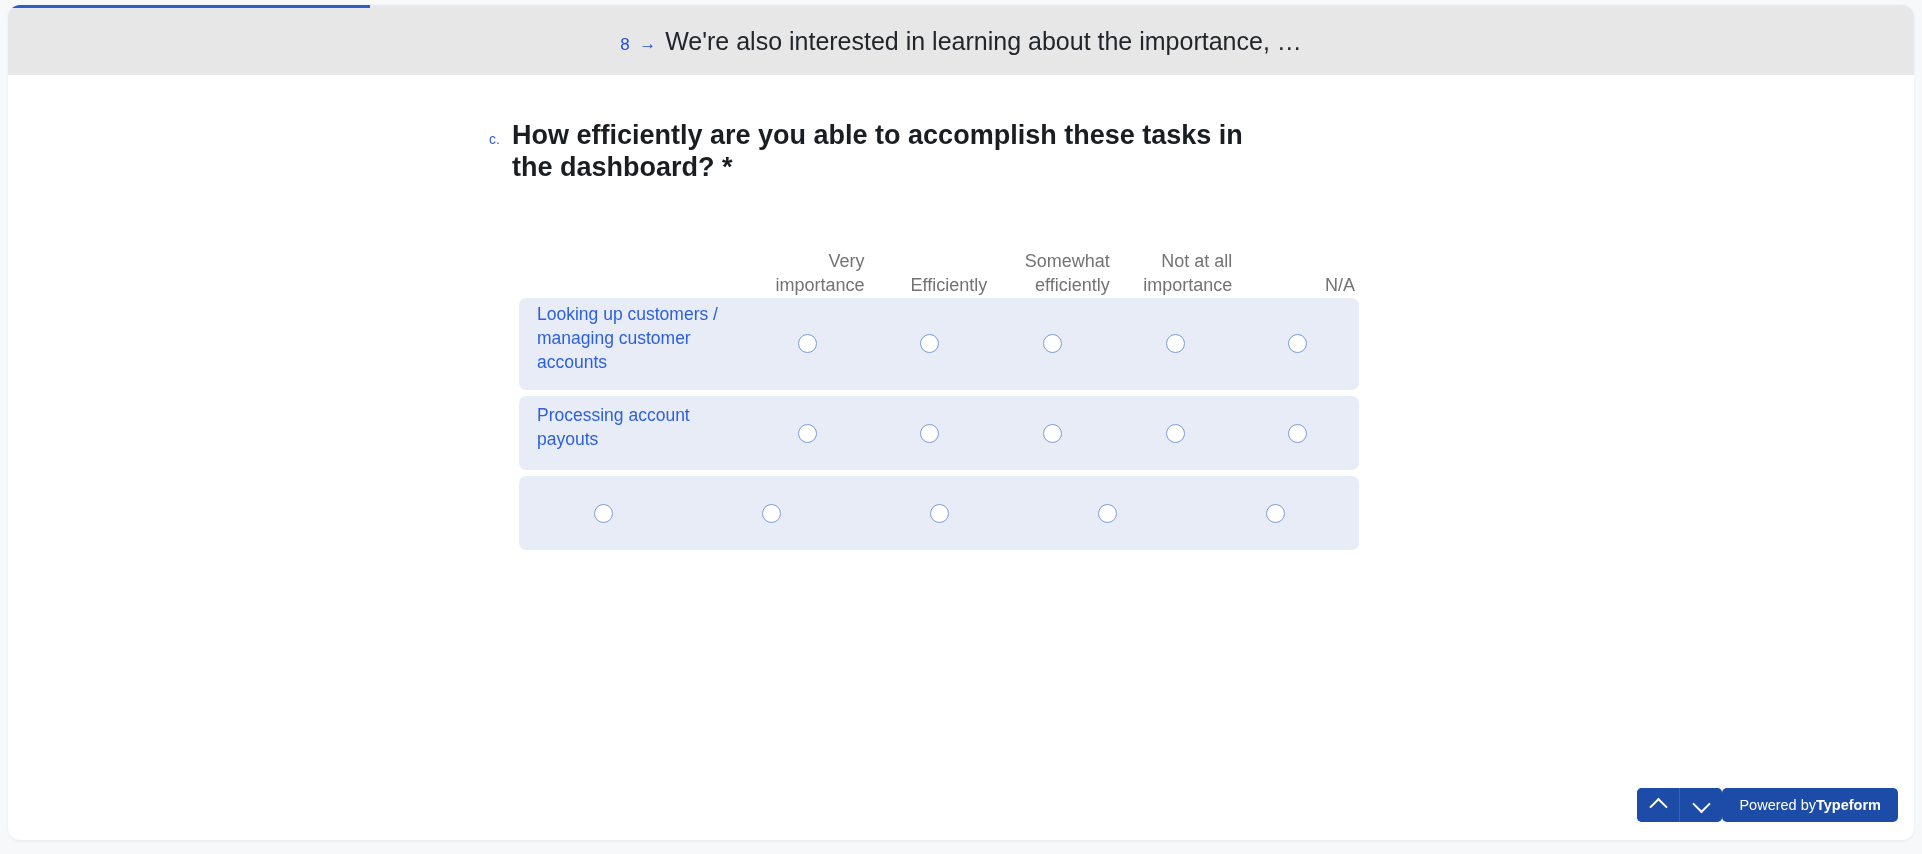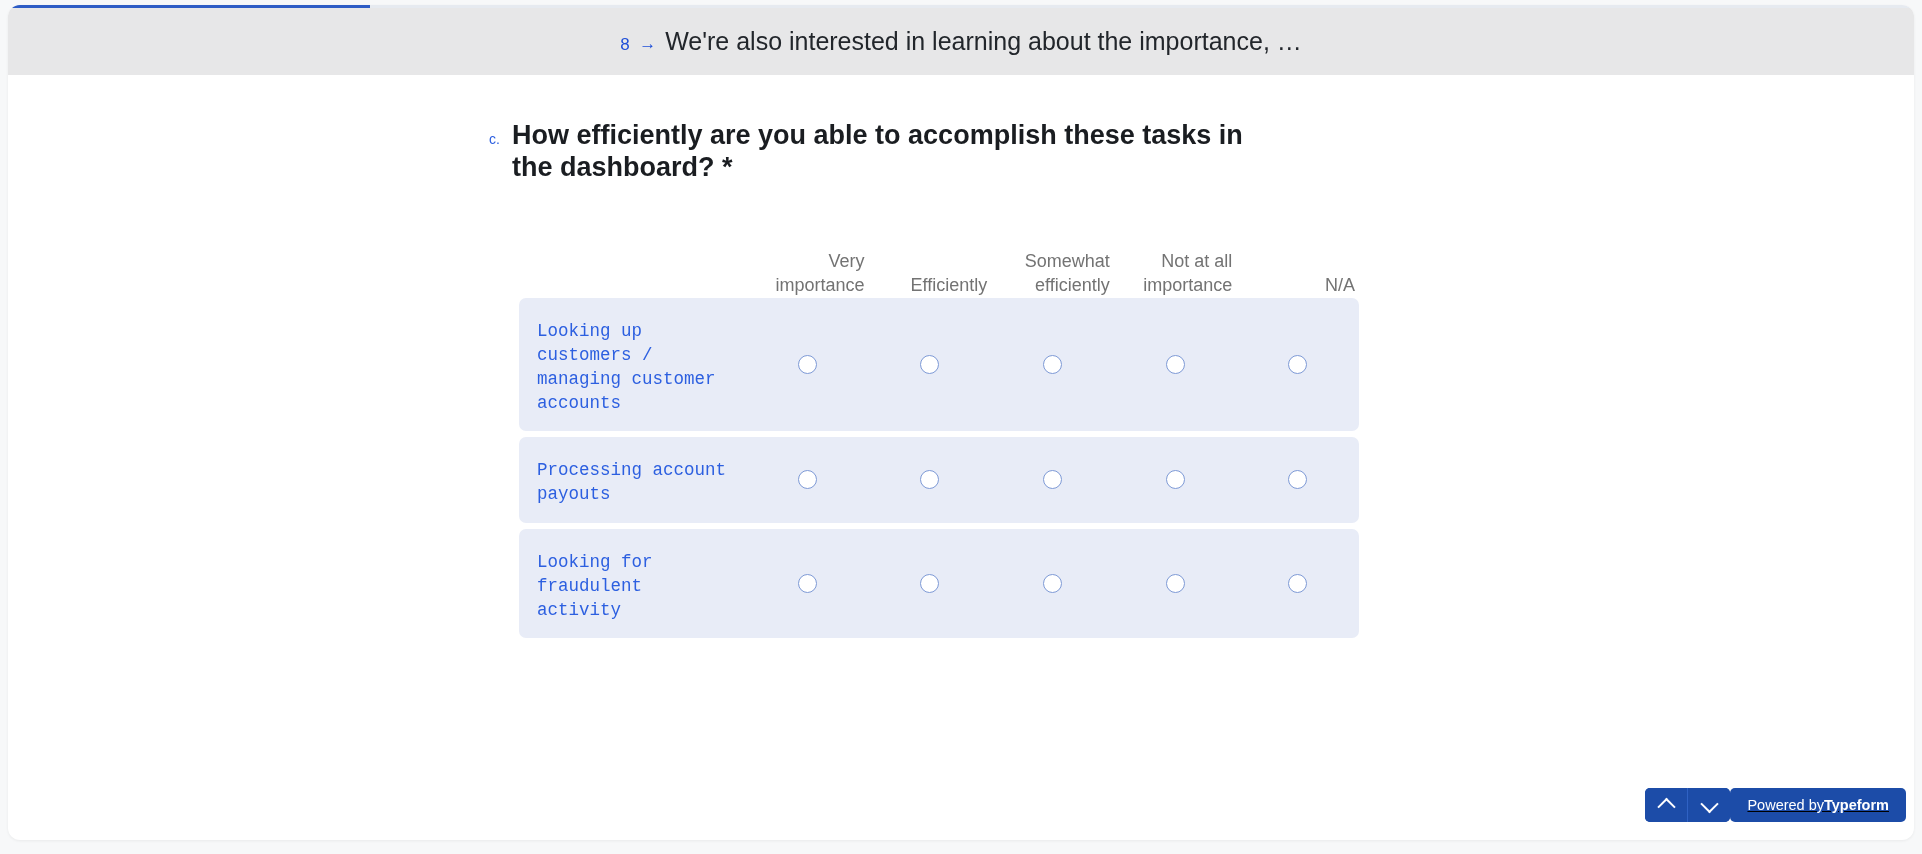--- a/index.html
+++ b/index.html
@@ -161,23 +161,22 @@
     border-radius: 7px;
     margin-bottom: 6px;
     min-height: 74px;
     box-sizing: border-box;
   }
   .row-label {
     flex: 0 0 227px;
     color: #2c5fe0;
     font-size: 17.5px;
     line-height: 1.38;
-    padding: 21px 18px 16px 18px;
-    box-sizing: border-box;
-    font-family: Liberation Mono, monospace;
+    padding: 4px 18px 16px 18px;
+    box-sizing: border-box;
   }
   .row-opt {
     flex: 1 1 0;
     display: flex;
     align-items: center;
     justify-content: center;
     align-self: stretch;
   }
   .radio {
     width: 19px;
@@ -185,26 +184,25 @@
     border-radius: 50%;
     background: #ffffff;
     border: 1.4px solid #7e9ad6;
     box-sizing: border-box;
     cursor: pointer;
   }
 
   
   .bottom-bar {
     position: absolute;
-    right: 8px;
+    right: 16px;
     bottom: 18px;
     display: flex;
     align-items: center;
     gap: 0;
-    text-decoration: underline;
   }
   .nav-group {
     display: flex;
     background: #1c4ca8;
     border-radius: 5px;
     overflow: hidden;
     height: 34px;
   }
   .nav-btn {
     width: 42px;
@@ -312,21 +310,20 @@
             <div class="row-opt">
                 <span class="radio"></span>
               </div>
             <div class="row-opt">
                 <span class="radio"></span>
               </div>
           </div>
 
 
           <div class="matrix-row">
-            <div class="row-label">Looking for fraudulent activity</div>
             <div class="row-opt">
                 <span class="radio"></span>
               </div>
             <div class="row-opt">
                 <span class="radio"></span>
               </div>
             <div class="row-opt">
                 <span class="radio"></span>
               </div>
             <div class="row-opt">

